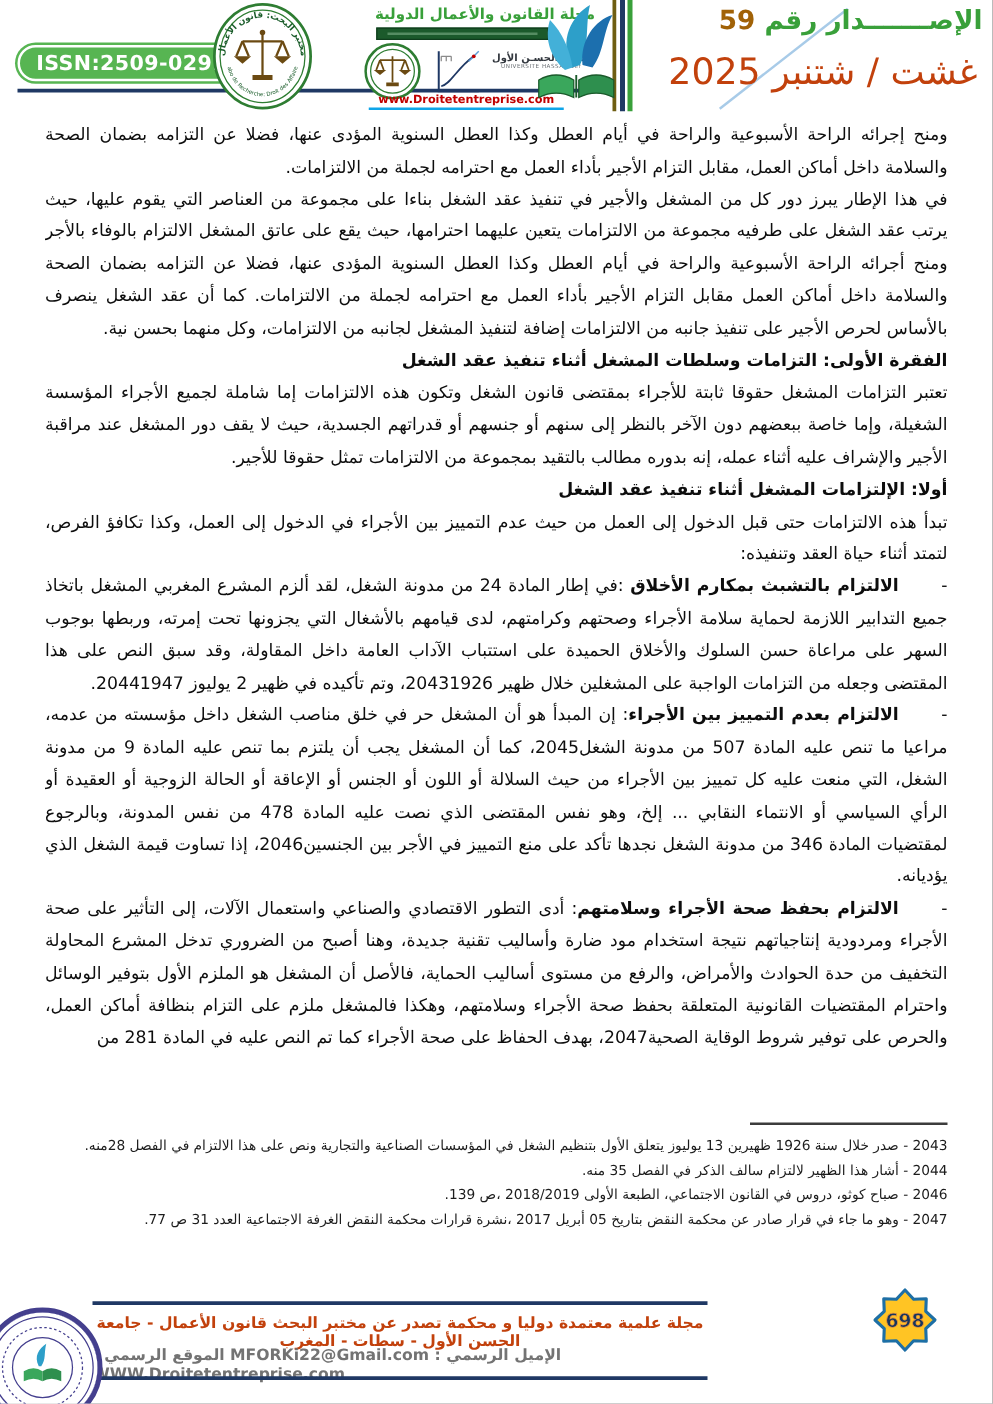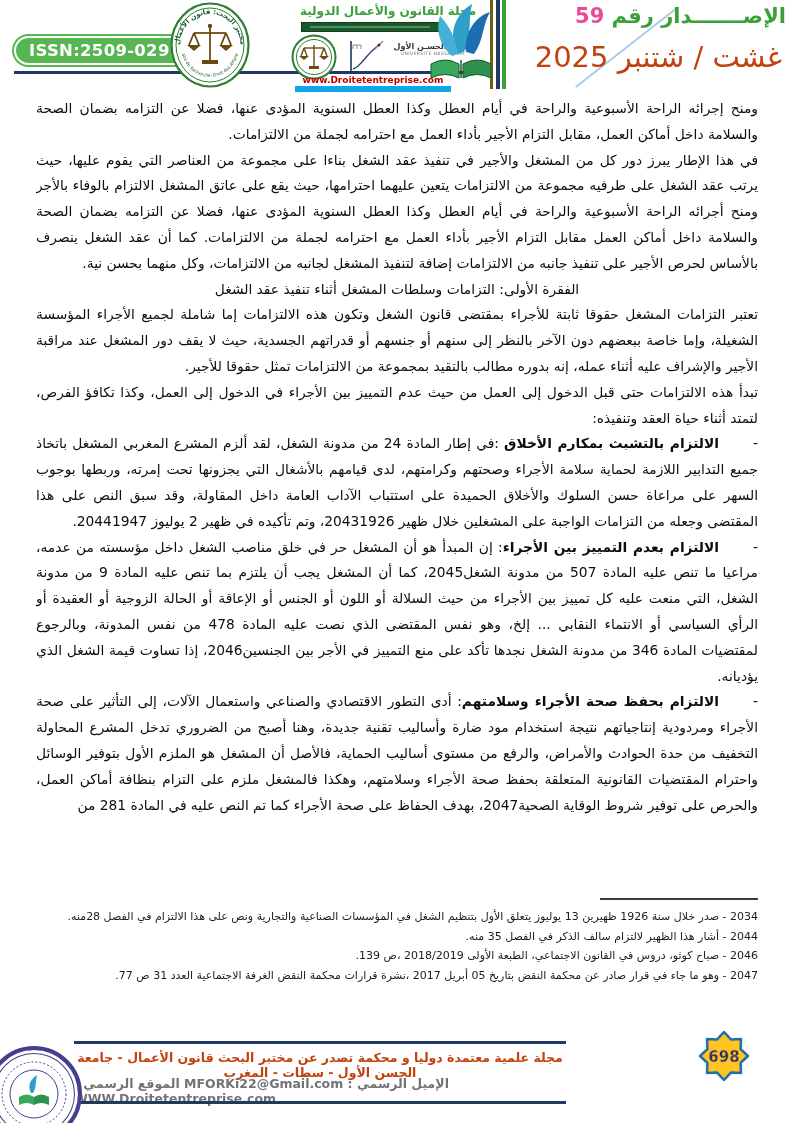--- a/index.html
+++ b/index.html
@@ -21,41 +21,41 @@
     color:#39a03a;font-weight:bold;font-size:12px;}
   .jr-band{position:absolute;left:46px;top:22px;width:138px;height:10px;background:#1b5a2b;
     border:1px solid #0f3d1c;}
   .jr-band i{display:block;height:2px;margin:3px 8px 0;background:#8fbf9a;opacity:.5;}
   .small-logo{position:absolute;left:36px;top:34px;width:46px;height:46px;}
   .jr-chart{position:absolute;left:86px;top:35px;width:46px;height:44px;}
   .jr-univ{position:absolute;left:130px;top:42px;width:96px;text-align:center;direction:rtl;}
   .jr-univ .u-ar{font-size:8px;color:#33383f;font-weight:bold;}
   .jr-univ .u-fr{font-size:4.5px;color:#6b7075;letter-spacing:.4px;}
   .jr-url{position:absolute;left:40px;top:75px;width:156px;text-align:center;color:#c00000;
-    font-weight:bold;font-size:9px;border-bottom:6px solid #0ea5e9;padding-bottom:1px;}
+    font-weight:bold;font-size:9px;border-bottom:2px solid #0ea5e9;padding-bottom:1px;}
   .bird-logo{position:absolute;left:428px;top:2px;width:66px;height:86px;z-index:3;}
   .vbar{position:absolute;top:0;height:89px;}
   .vbar1{left:490px;width:3px;background:#6f5e12;}
   .vbar2{left:496px;width:4px;background:#1f3864;}
   .vbar3{left:502px;width:4px;background:#39a03a;}
   .issue-area{position:absolute;left:508px;top:0;width:286px;height:90px;overflow:hidden;}
   .diag-line{position:absolute;left:118px;top:-18px;width:2px;height:130px;background:#a8cbe8;
     transform:rotate(52deg);}
   .issue-line1{position:absolute;right:8px;top:4px;direction:rtl;font-size:21px;font-weight:bold;
     color:#39a03a;white-space:nowrap;}
-  .issue-line1 .num{color:#ec4899;}
+  .issue-line1 .num{color:#a16207;}
   .issue-line2{position:absolute;right:12px;top:40px;direction:rtl;font-size:29px;font-weight:normal;
     color:#c2410c;white-space:nowrap;}
   
   .content{
     position:absolute;top:96px;left:36px;right:36px;height:788px;overflow:hidden;
     direction:rtl;text-align:justify;font-size:13.8px;line-height:25.8px;color:#0d0d0d;
   }
   .content p{margin:0;}
-  .content p.hd{font-weight:normal;text-align:center;}
+  .content p.hd{font-weight:bold;text-align:right;}
   .b-tab{display:inline-block;width:34px;}
   
   .footnotes{position:absolute;top:898px;left:36px;right:36px;direction:rtl;
     font-size:11px;line-height:19.5px;color:#1c1c1c;text-align:justify;}
   .fn-rule{width:158px;border-top:2px solid #3c3c3c;margin:0 0 7px 0;}
   .footnotes p{margin:0;}
   
   .page-badge{position:absolute;left:698px;top:1030px;width:52px;height:52px;}
   .footer-rule{position:absolute;left:74px;width:492px;height:3px;background:#1f3864;}
   .fr1{top:1041px;} .fr2{top:1101px;}
@@ -165,36 +165,37 @@
       <span class="num">59</span>
     </div>
     <div class="issue-line2">غشت / شتنبر 2025</div>
   </div>
 
   <div class="content">
     <p><span>ومنح إجرائه الراحة الأسبوعية والراحة في أيام العطل وكذا العطل السنوية المؤدى عنها، فضلا عن التزامه بضمان الصحة والسلامة داخل أماكن العمل، مقابل التزام الأجير بأداء العمل مع احترامه لجملة من الالتزامات.</span></p>
     <p><span>في هذا الإطار يبرز دور كل من المشغل والأجير في تنفيذ عقد الشغل بناءا على مجموعة من العناصر التي يقوم عليها، حيث يرتب عقد الشغل على طرفيه مجموعة من الالتزامات يتعين عليهما احترامها، حيث يقع على عاتق المشغل الالتزام بالوفاء بالأجر ومنح أجرائه الراحة الأسبوعية والراحة في أيام العطل وكذا العطل السنوية المؤدى عنها، فضلا عن التزامه بضمان الصحة والسلامة داخل أماكن العمل مقابل التزام الأجير بأداء العمل مع احترامه لجملة من الالتزامات. كما أن عقد الشغل ينصرف بالأساس لحرص الأجير على تنفيذ جانبه من الالتزامات إضافة لتنفيذ المشغل لجانبه من الالتزامات، وكل منهما بحسن نية.</span></p>
     <p class="hd"><span>الفقرة الأولى: التزامات وسلطات المشغل أثناء تنفيذ عقد الشغل</span></p>
     <p><span>تعتبر التزامات المشغل حقوقا ثابتة للأجراء بمقتضى قانون الشغل وتكون هذه الالتزامات إما شاملة لجميع الأجراء المؤسسة الشغيلة، وإما خاصة ببعضهم دون الآخر بالنظر إلى سنهم أو جنسهم أو قدراتهم الجسدية، حيث لا يقف دور المشغل عند مراقبة الأجير والإشراف عليه أثناء عمله، إنه بدوره مطالب بالتقيد بمجموعة من الالتزامات تمثل حقوقا للأجير.</span></p>
+    <p class="hd"><span>أولا: الإلتزامات المشغل أثناء تنفيذ عقد الشغل</span></p>
     <p><span>تبدأ هذه الالتزامات حتى قبل الدخول إلى العمل من حيث عدم التمييز بين الأجراء في الدخول إلى العمل، وكذا تكافؤ الفرص، لتمتد أثناء حياة العقد وتنفيذه:</span></p>
 
     <p class="bullet">
       <span>-</span><span class="b-tab"></span><b>الالتزام بالتشبث بمكارم الأخلاق</b><span> :في إطار المادة 24 من مدونة الشغل، لقد ألزم المشرع المغربي المشغل باتخاذ جميع التدابير اللازمة لحماية سلامة الأجراء وصحتهم وكرامتهم، لدى قيامهم بالأشغال التي يجزونها تحت إمرته، وربطها بوجوب السهر على مراعاة حسن السلوك والأخلاق الحميدة على استتباب الآداب العامة داخل المقاولة، وقد سبق النص على هذا المقتضى وجعله من التزامات الواجبة على المشغلين خلال ظهير 20431926، وتم تأكيده في ظهير 2 يوليوز 20441947.</span>
     </p>
     <p class="bullet">
       <span>-</span><span class="b-tab"></span><b>الالتزام بعدم التمييز بين الأجراء</b><span>: إن المبدأ هو أن المشغل حر في خلق مناصب الشغل داخل مؤسسته من عدمه، مراعيا ما تنص عليه المادة 507 من مدونة الشغل2045، كما أن المشغل يجب أن يلتزم بما تنص عليه المادة 9 من مدونة الشغل، التي منعت عليه كل تمييز بين الأجراء من حيث السلالة أو اللون أو الجنس أو الإعاقة أو الحالة الزوجية أو العقيدة أو الرأي السياسي أو الانتماء النقابي ... إلخ، وهو نفس المقتضى الذي نصت عليه المادة 478 من نفس المدونة، وبالرجوع لمقتضيات المادة 346 من مدونة الشغل نجدها تأكد على منع التمييز في الأجر بين الجنسين2046، إذا تساوت قيمة الشغل الذي يؤديانه.</span>
     </p>
     <p class="bullet">
       <span>-</span><span class="b-tab"></span><b>الالتزام بحفظ صحة الأجراء وسلامتهم</b><span>: أدى التطور الاقتصادي والصناعي واستعمال الآلات، إلى التأثير على صحة الأجراء ومردودية إنتاجياتهم نتيجة استخدام مود ضارة وأساليب تقنية جديدة، وهنا أصبح من الضروري تدخل المشرع المحاولة التخفيف من حدة الحوادث والأمراض، والرفع من مستوى أساليب الحماية، فالأصل أن المشغل هو الملزم الأول بتوفير الوسائل واحترام المقتضيات القانونية المتعلقة بحفظ صحة الأجراء وسلامتهم، وهكذا فالمشغل ملزم على التزام بنظافة أماكن العمل، والحرص على توفير شروط الوقاية الصحية2047، بهدف الحفاظ على صحة الأجراء كما تم النص عليه في المادة 281 من</span>
     </p>
   </div>
 
   <div class="footnotes">
     <div class="fn-rule"></div>
-    <p>2034 - صدر خلال سنة 1926 ظهيرين 13 يوليوز يتعلق الأول بتنظيم الشغل في المؤسسات الصناعية والتجارية ونص على هذا الالتزام في الفصل 28منه.</p>
+    <p>2043 - صدر خلال سنة 1926 ظهيرين 13 يوليوز يتعلق الأول بتنظيم الشغل في المؤسسات الصناعية والتجارية ونص على هذا الالتزام في الفصل 28منه.</p>
     <p>2044 - أشار هذا الظهير لالتزام سالف الذكر في الفصل 35 منه.</p>
     <p>2046 - صباح كوثو، دروس في القانون الاجتماعي، الطبعة الأولى 2018/2019 ،ص 139.</p>
     <p>2047 - وهو ما جاء في قرار صادر عن محكمة النقض بتاريخ 05 أبريل 2017 ،نشرة قرارات محكمة النقض الغرفة الاجتماعية العدد 31 ص 77.</p>
   </div>
 
   <div class="page-badge">
     <svg width="52" height="52" viewBox="0 0 52 52">
       <polygon points="26,2 32.9,9.4 43,9 42.6,19.1 50,26 42.6,32.9 43,43 32.9,42.6 26,50 19.1,42.6 9,43 9.4,32.9 2,26 9.4,19.1 9,9 19.1,9.4" fill="#ffc424" stroke="#1d6fa5" stroke-width="2.5" stroke-linejoin="round"></polygon>
       <text x="26" y="31.5" text-anchor="middle" font-size="15" font-weight="bold" font-family="DejaVu Sans, sans-serif" fill="#17365d" stroke="#e8913d" stroke-width="0.6">698</text>
     </svg>

